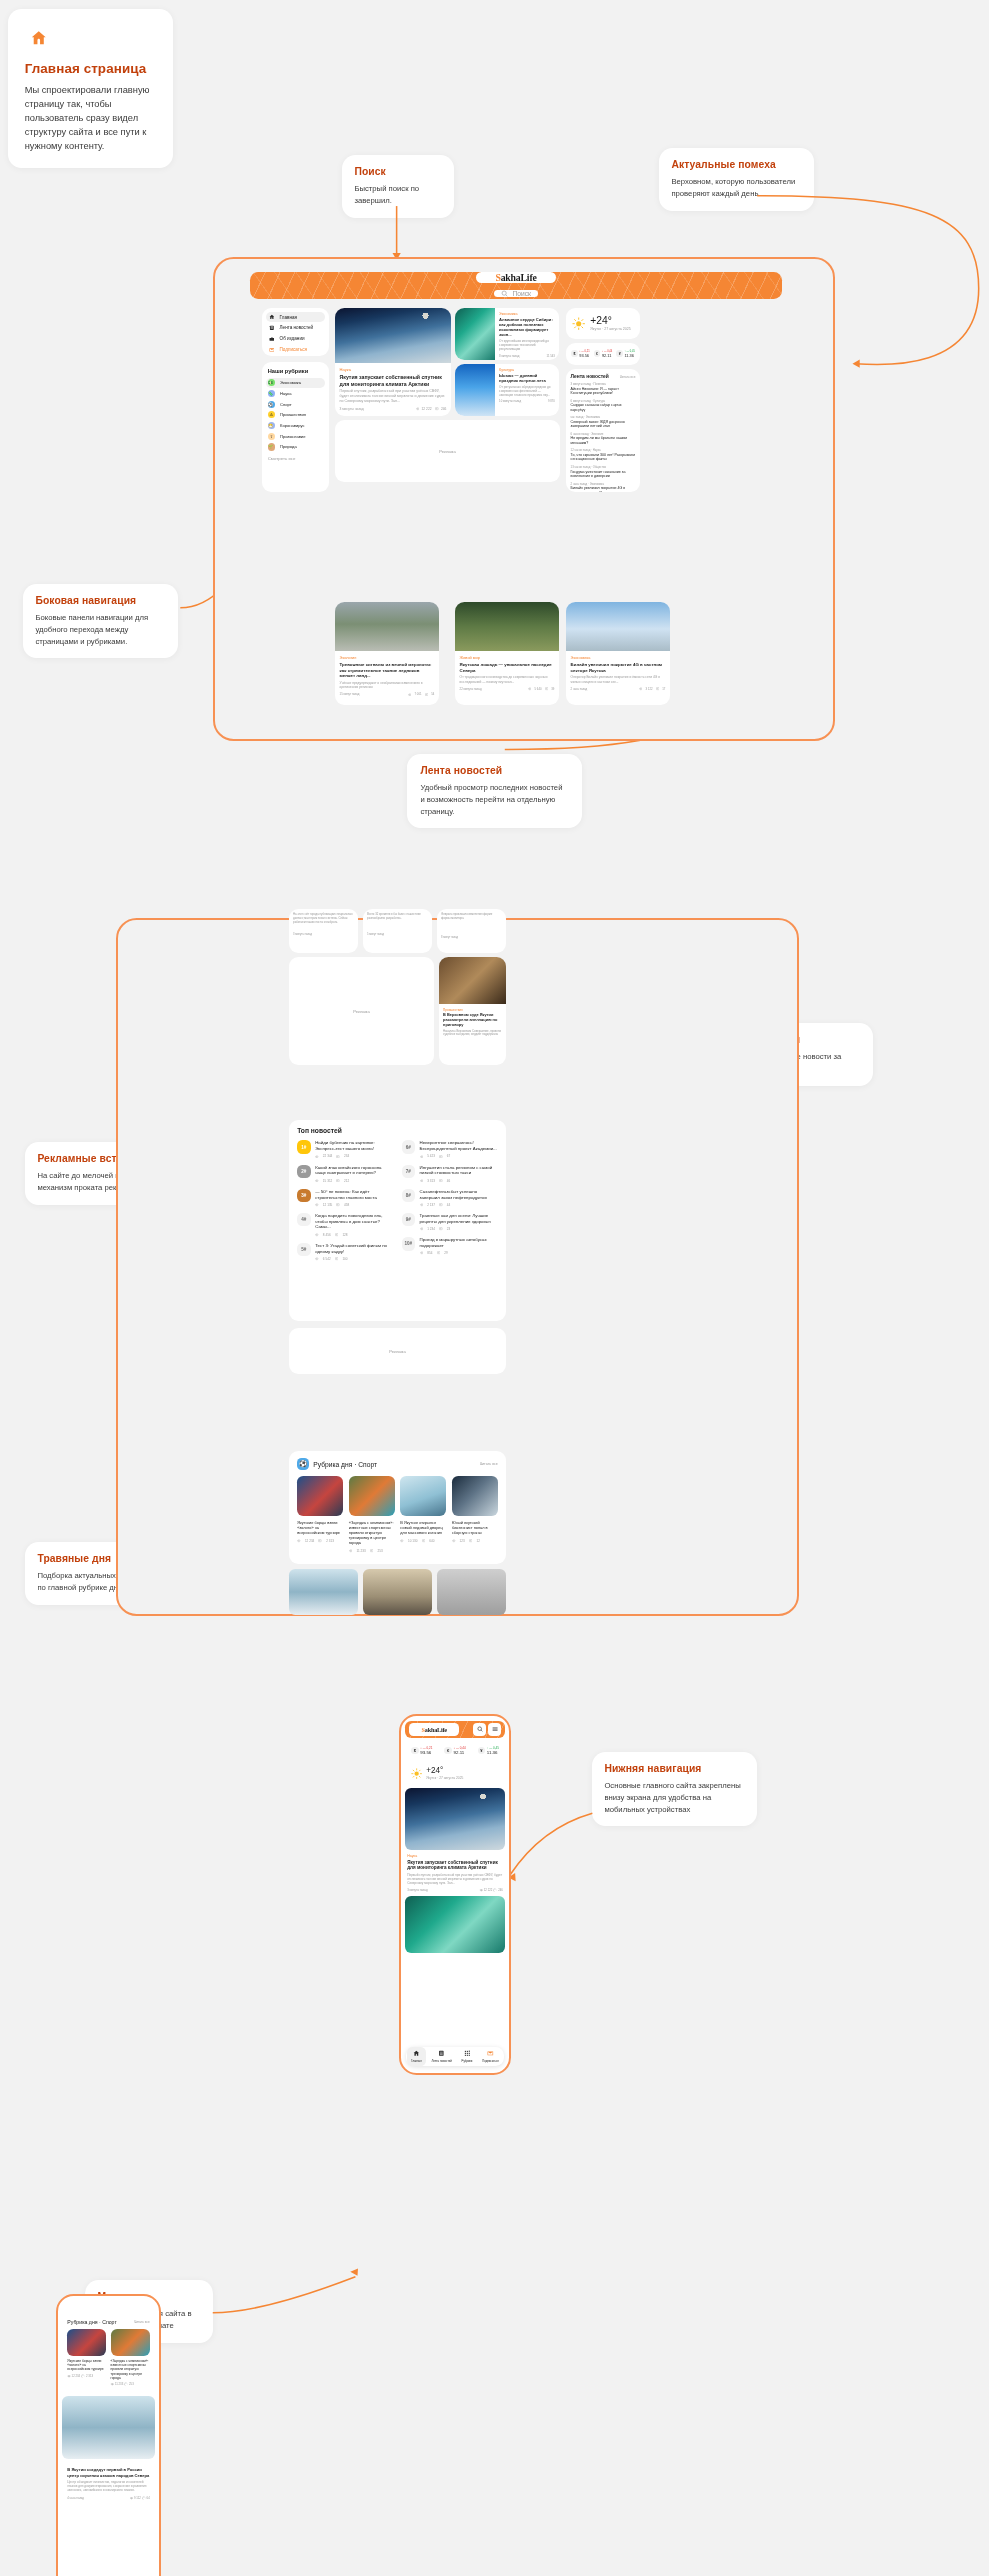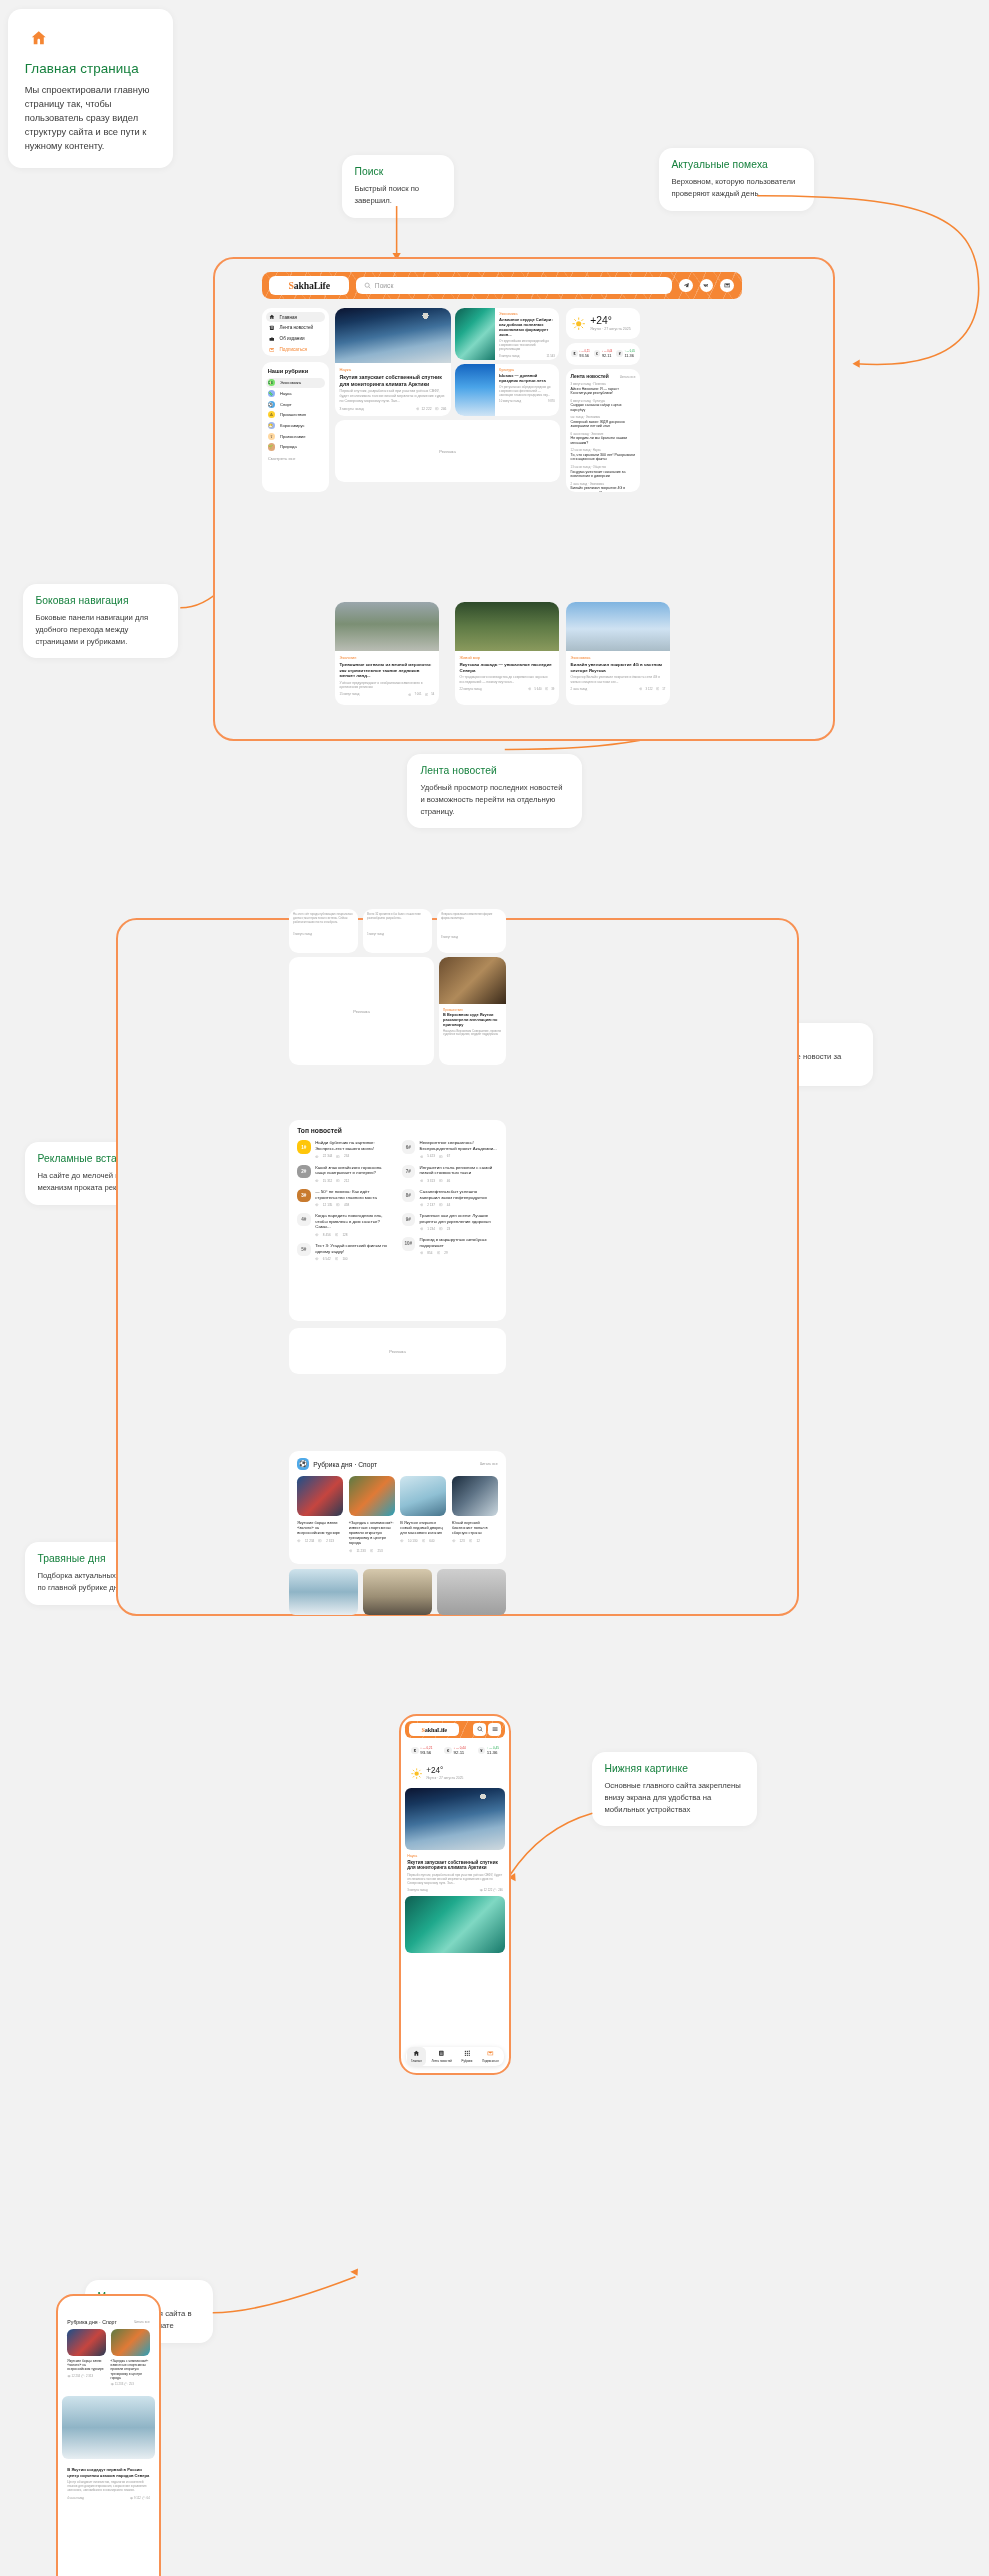--- a/index.html
+++ b/index.html
@@ -13,21 +13,21 @@
 
   
   .callout {
     background:#fff; border-radius:13.4px; padding:14.4px 16.5px;
     box-shadow:0 1px 7.2px rgba(0,0,0,.05);
   }
   .callout .ico {
     width:28px;height:28px;border-radius:6.2px;display:flex;
     align-items:center;justify-content:center;margin-bottom:13.4px;
   }
-  .callout h3 { font-size:13.4px; font-weight:400; letter-spacing:0.1px; margin-bottom:8.2px; color:#15803d;}
+  .callout h3 { font-size:13.4px; font-weight:700; letter-spacing:0.1px; margin-bottom:8.2px; color:#c2410c;}
   .callout p  { font-size:9.3px; line-height:1.5; color:#3a3a3a; }
 
   
   .frame {
     border:2.1px solid #F79153; border-radius:20.6px; background:#f2f2f2;
   }
 
   
   .site-header {
     background:#F58634; border-radius:8.2px; display:flex; align-items:center;
@@ -149,21 +149,21 @@
   <h3 style="font-size:10.3px;margin-bottom:6.2px;">Топ новостей</h3>
   <p style="font-size:7.7px;">Самые популярные новости за месяц.</p>
 </div>
 
 <div class="callout abs" style="left:25px;top:1542px;width:155px;padding:11.3px 12.4px;">
   <h3 style="font-size:10.3px;margin-bottom:6.2px;">Травяные дня</h3>
   <p style="font-size:7.7px;">Подборка актуальных материалов по главной рубрике дня.</p>
 </div>
 
 <div class="callout abs" style="left:592px;top:1752px;width:165px;padding:11.3px 12.4px;">
-  <h3 style="font-size:10.3px;margin-bottom:6.2px;">Нижняя картинке</h3>
+  <h3 style="font-size:10.3px;margin-bottom:6.2px;">Нижняя навигация</h3>
   <p style="font-size:7.7px;">Основные главного сайта закреплены внизу экрана для удобства на мобильных устройствах</p>
 </div>
 
 <div class="callout abs" style="left:85px;top:2280px;width:128px;padding:11.3px 12.4px;">
   <h3 style="font-size:10.3px;margin-bottom:6.2px;">Меню</h3>
   <p style="font-size:7.7px;">Полная навигация сайта в компактном формате</p>
 </div>
 
 <svg class="arrow" style="left:0;top:0;width:989px;height:2727px;" viewBox="0 0 1920 5294" fill="none">
   <g stroke="#F58634" stroke-width="3" fill="none">
@@ -185,21 +185,21 @@
     <path d="M562 2506 l-1 -16 l13 9 z"></path>
     <path d="M1146 2254 l12 -11 l2 16 z"></path>
     <path d="M562 2926 l-1 -16 l13 9 z"></path>
     <path d="M987 3645 l13 -9 l1 16 z"></path>
     <path d="M694 4418 l-14 -8 l15 -6 z"></path>
   </g>
 </svg>
 
 <div class="frame abs" style="left:213px;top:257px;width:622px;height:484px;"></div>
 
-<div class="site-header abs" style="left:262px;top:272px;width:480px;height:27px;">
+<div class="site-header abs" style="left:250px;top:272px;width:532px;height:27px;flex-direction:column;">
   <div class="logo-pill" style="width:80px;height:18.5px;">
     <span class="logo-text" style="font-size:9.8px;"><span class="s">S</span>akhaLife</span>
   </div>
   <div class="search-pill" style="flex:1;height:17.5px;">
     <svg width="7.2" height="7.2" viewBox="0 0 24 24" fill="none" stroke="#a5a5a5" stroke-width="2.4">
       <circle cx="10.5" cy="10.5" r="7"></circle>
         <path d="M16 16 L21 21"></path>
     </svg>
     <span style="font-size:6.7px;">Поиск</span>
   </div>

